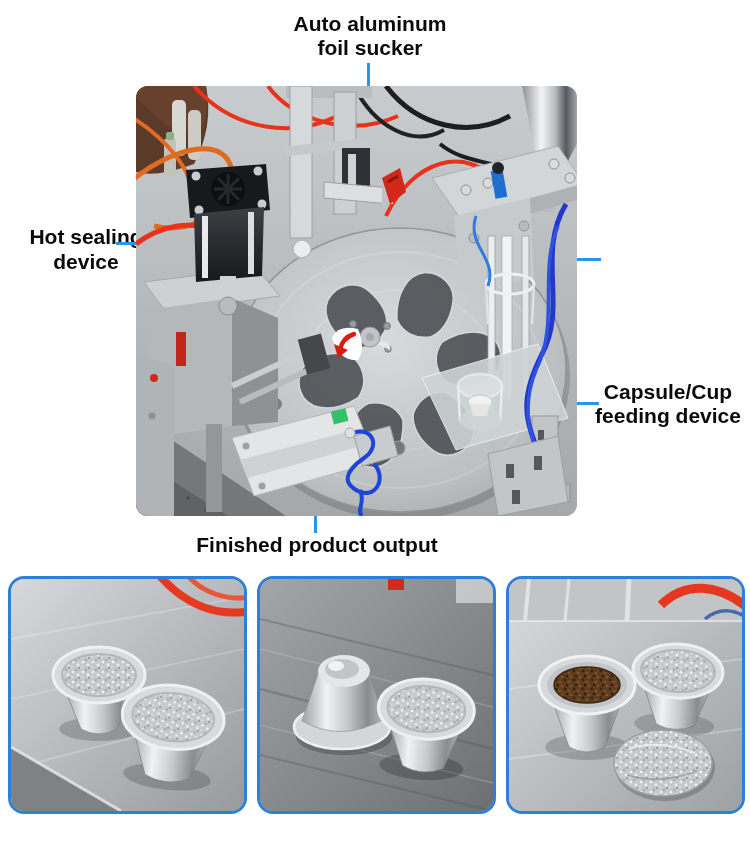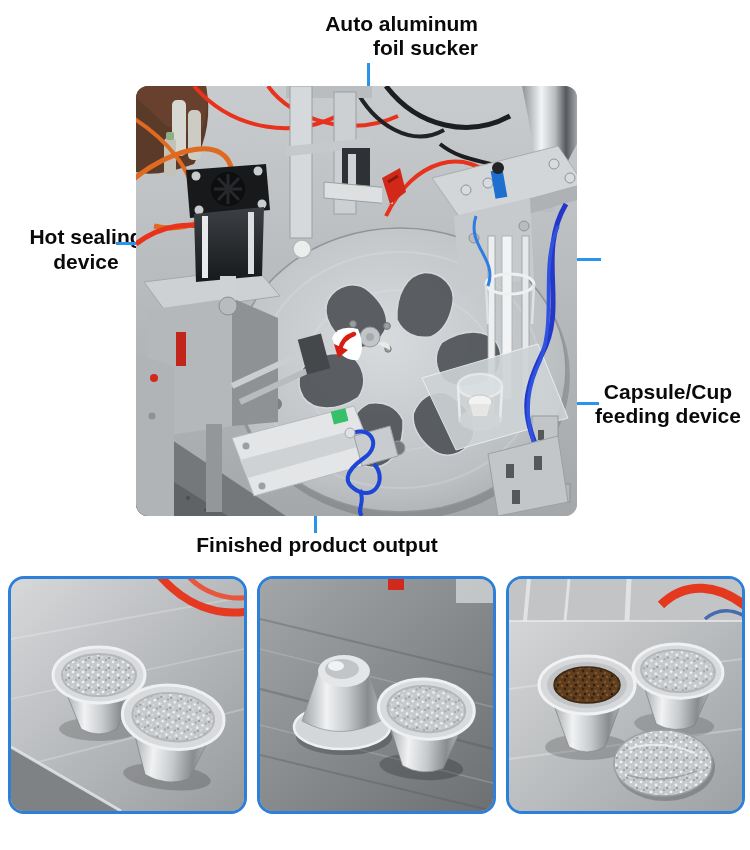--- a/index.html
+++ b/index.html
@@ -15,21 +15,21 @@
               overflow:hidden;background:#aeb2b5;}
   .thumb{position:absolute;top:576px;width:239px;height:238px;border:3px solid #2d7fd8;
          border-radius:16px;overflow:hidden;background:#b5b8bb;box-sizing:border-box;}
   .thumb svg,.main-photo svg{display:block;}
 </style>
 </head>
 <body>
 
 <div class="canvas">
 
-  <div class="label" style="left:238px;top:12px;width:240px;text-align:right;">Auto aluminum
+  <div class="label" style="left:250px;top:12px;width:240px;">Auto aluminum
 foil sucker</div>
 
   <div class="label" style="left:16px;top:216px;width:140px;line-height:25px;margin-top:8px;">Hot sealing
 device</div>
 
 
   <div class="label" style="left:167px;top:533px;width:300px;">Finished product output</div>
 
   <div class="label" style="left:588px;top:380px;width:160px;">Capsule/Cup
 feeding device</div>

